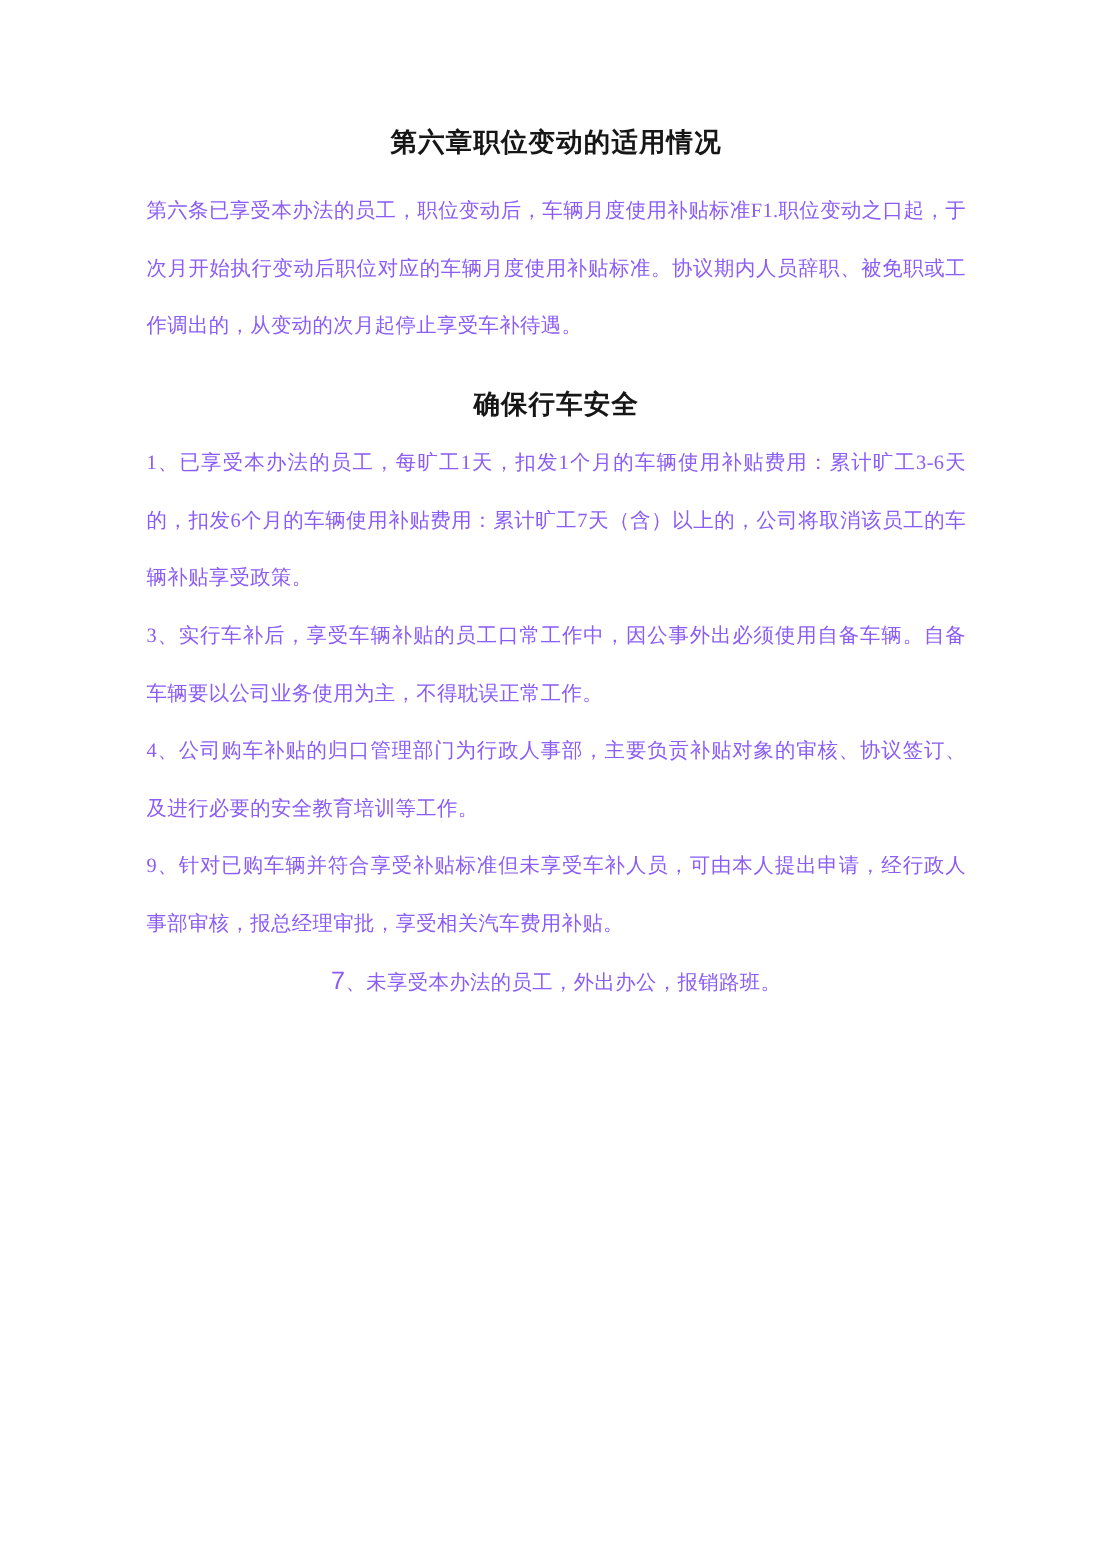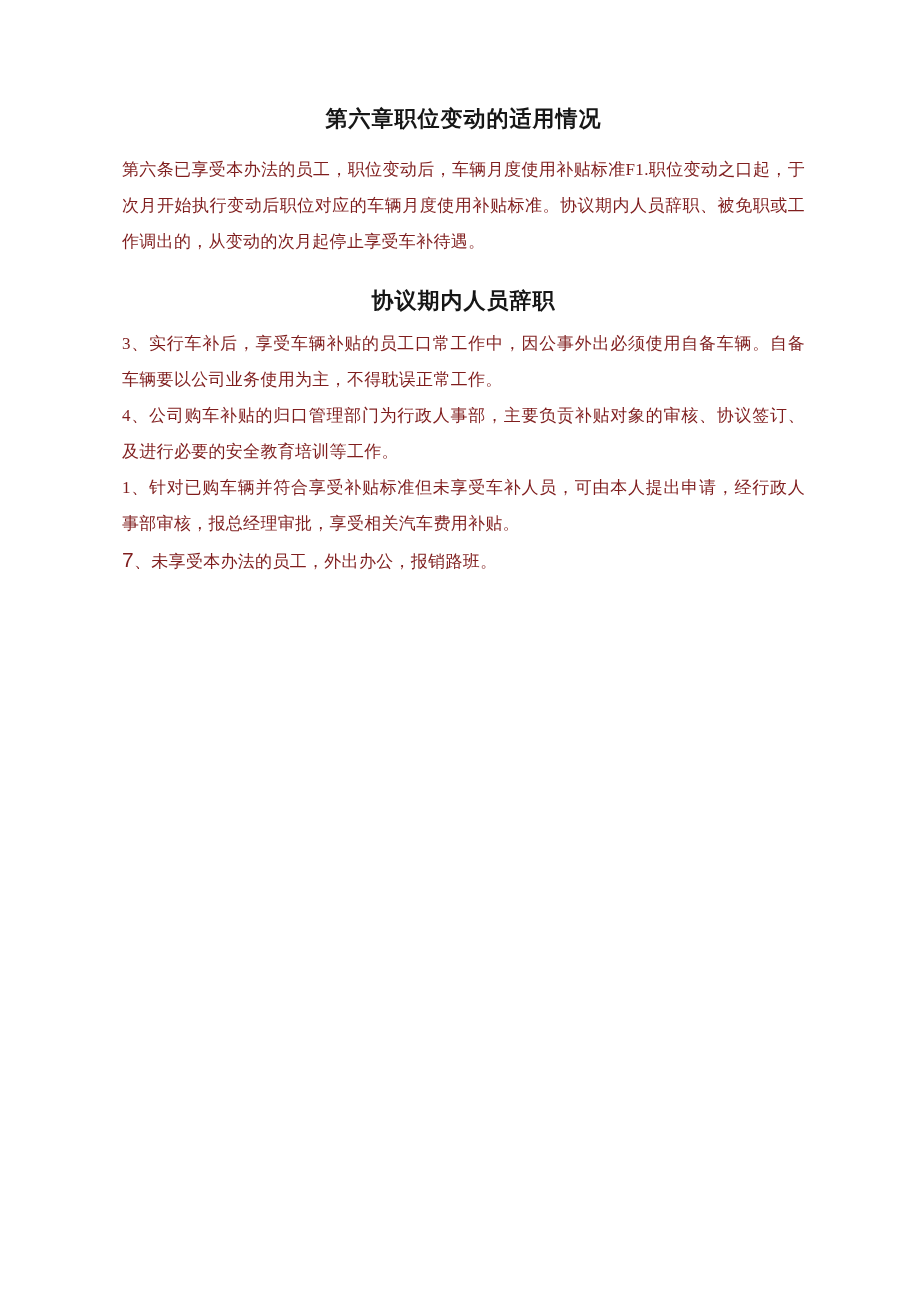--- a/index.html
+++ b/index.html
@@ -30,52 +30,53 @@
   }
   .heading-first {
     margin-bottom: 16px;
   }
   .heading-second {
     margin-top: 24px;
     margin-bottom: 8px;
   }
   .para {
     font-size: 17px;
-    line-height: 36px;
+    line-height: 48px;
     margin: 0;
     text-align: justify;
     text-justify: inter-ideograph;
     letter-spacing: 0.3px;
     word-break: break-all;
-    color: #7f1d1d;
+    color: #8b5cf6;
   }
   .para:last-child {
-    text-align: left;
+    text-align: center;
   }
   .big-num {
     font-family: "Liberation Sans", sans-serif;
     font-size: 21px;
   }
 </style>
 </head>
 <body>
 
 <div class="page">
 
   <h1 class="chapter-heading heading-first">第六章职位变动的适用情况</h1>
 
   <p class="para">第六条已享受本办法的员工，职位变动后，车辆月度使用补贴标准F1.职位变动之口起，于次月开始执行变动后职位对应的车辆月度使用补贴标准。协议期内人员辞职、被免职或工作调出的，从变动的次月起停止享受车补待遇。</p>
 
-  <h1 class="chapter-heading heading-second">协议期内人员辞职</h1>
+  <h1 class="chapter-heading heading-second">确保行车安全</h1>
 
 
+  <p class="para">1、已享受本办法的员工，每旷工1天，扣发1个月的车辆使用补贴费用：累计旷工3-6天的，扣发6个月的车辆使用补贴费用：累计旷工7天（含）以上的，公司将取消该员工的车辆补贴享受政策。</p>
 
   <p class="para">3、实行车补后，享受车辆补贴的员工口常工作中，因公事外出必须使用自备车辆。自备车辆要以公司业务使用为主，不得耽误正常工作。</p>
 
 
   <p class="para">4、公司购车补贴的归口管理部门为行政人事部，主要负贡补贴对象的审核、协议签订、及进行必要的安全教育培训等工作。</p>
 
-  <p class="para">1、针对已购车辆并符合享受补贴标准但未享受车补人员，可由本人提出申请，经行政人事部审核，报总经理审批，享受相关汽车费用补贴。</p>
+  <p class="para">9、针对已购车辆并符合享受补贴标准但未享受车补人员，可由本人提出申请，经行政人事部审核，报总经理审批，享受相关汽车费用补贴。</p>
 
 
   <p class="para"><span class="big-num">7</span><span>、未享受本办法的员工，外出办公，报销路班。</span></p>
 
 </div>
 
 </body></html>

